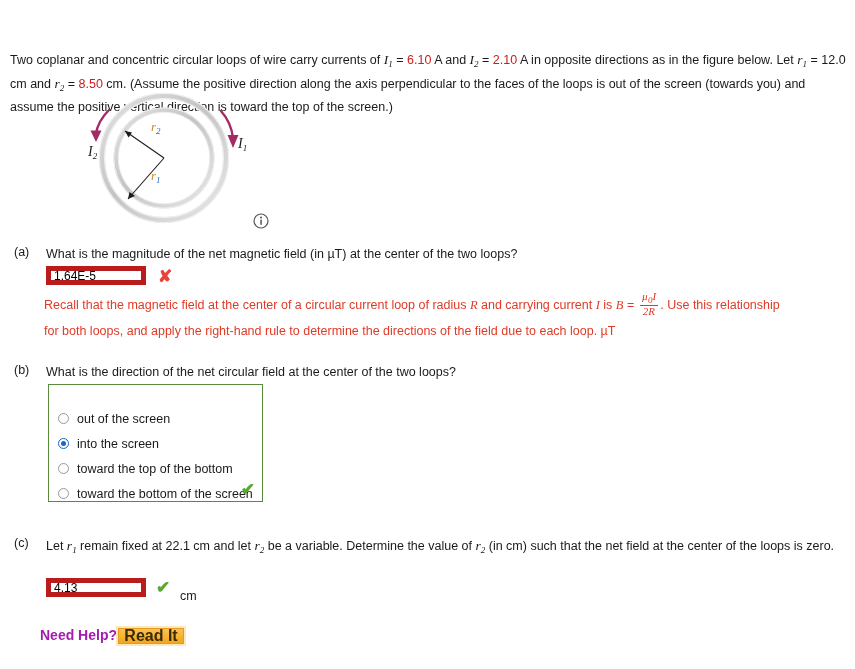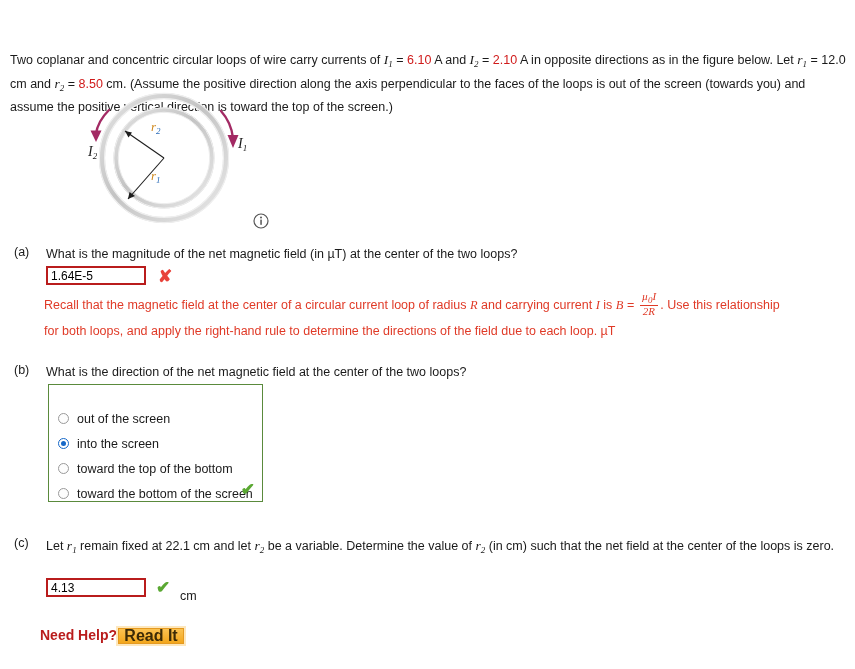--- a/index.html
+++ b/index.html
@@ -66,21 +66,21 @@
     font-size: 12.5px;
     color: #1a1a1a;
     line-height: 19px;
   }
 
   
   .answer-input {
     position: absolute;
     box-sizing: border-box;
     height: 19px;
-    border: 2px solid #b91c1c;
+    border: 5px solid #b91c1c;
     background: #ffffff;
     font-family: "Liberation Sans", sans-serif;
     font-size: 12px;
     color: #000;
     padding: 0 3px;
     line-height: 17px;
     outline: none;
   }
   .mark {
     position: absolute;
@@ -175,21 +175,21 @@
     font-size: 17px;
     font-weight: bold;
   }
 
   
   .need-help {
     position: absolute;
     left: 16px; top: 627px;
     font-size: 14px;
     font-weight: bold;
-    color: #b91c1c;
+    color: #a21caf;
     font-family: "Liberation Sans", sans-serif;
     padding-left: 24px;
   }
   .read-it {
     position: absolute;
     left: 118px; top: 628px;
     width: 66px; height: 16px;
     box-sizing: border-box;
     border: 1px solid #e59a20;
     background: linear-gradient(#fbc251, #f2a61c);
@@ -260,21 +260,21 @@
   <div class="qtext" style="left:46px; top:245px; width:780px;">What is the magnitude of the net magnetic field (in µT) at the center of the two loops?</div>
 
   <input class="answer-input" style="left: 46px; top: 266px; width: 100px;" value="1.64E-5">
   <div class="mark wrong" style="left:158px; top:268px;">✘</div>
 
   <div class="hint">
     <span>Recall that the magnetic field at the center of a circular current loop of radius </span><span class="mi">R</span><span> and carrying current </span><span class="mi">I</span><span> is </span><span class="mi">B</span><span> = </span><span class="frac"><span class="num"><span class="mi">µ</span><sub>0</sub><span class="mi">I</span></span><span class="den mi">2R</span></span><span>. Use this relationship for both loops, and apply the right-hand rule to determine the directions of the field due to each loop. µT</span>
   </div>
 
   <div class="qlabel" style="left:14px; top:363px;">(b)</div>
-  <div class="qtext" style="left:46px; top:363px; width:780px;">What is the direction of the net magnetic field at the center of the two loops?</div>
+  <div class="qtext" style="left:46px; top:363px; width:780px;">What is the direction of the net circular field at the center of the two loops?</div>
 
   <div class="radio-box">
     <div class="radio-row">
       <span class="radio-dot"></span>
       <span class="radio-label">out of the screen</span>
     </div>
     <div class="radio-row">
       <span class="radio-dot selected"></span>
       <span class="radio-label">into the screen</span>
     </div>

